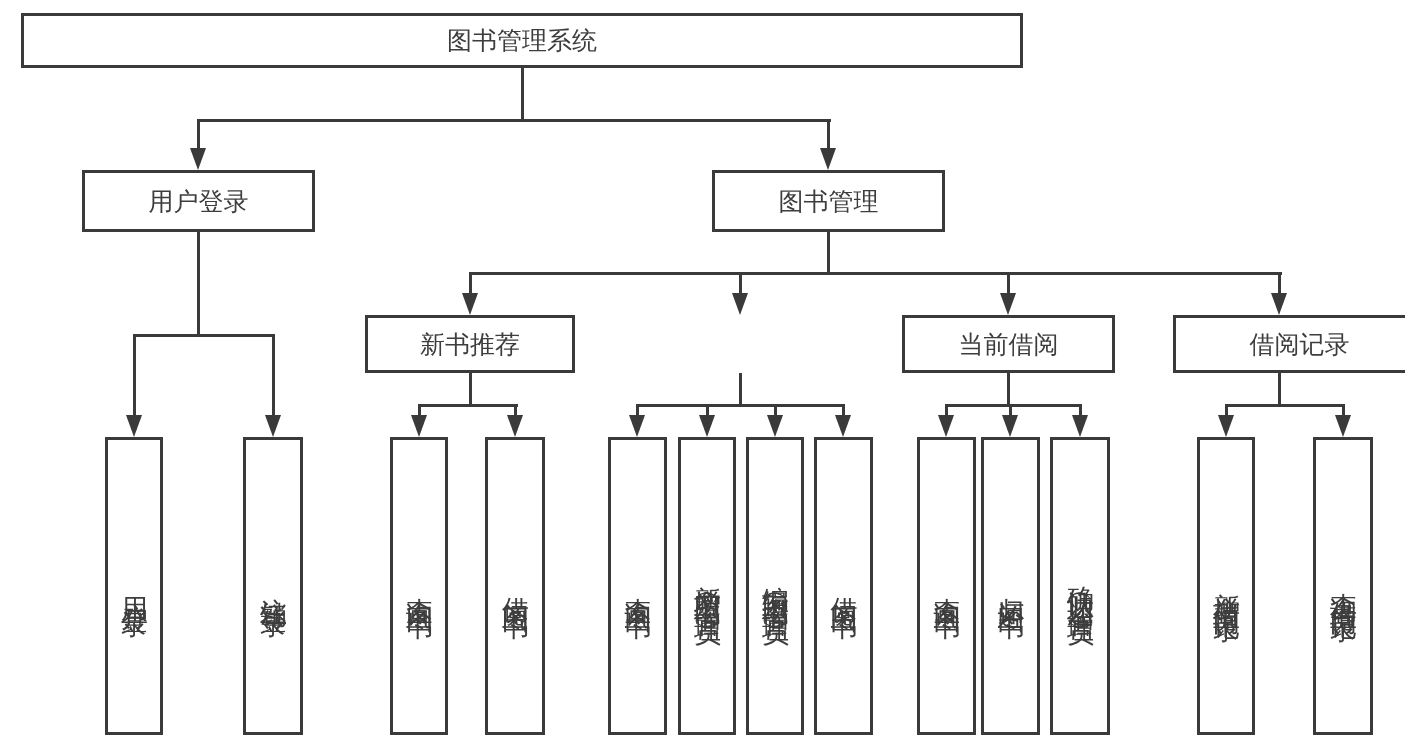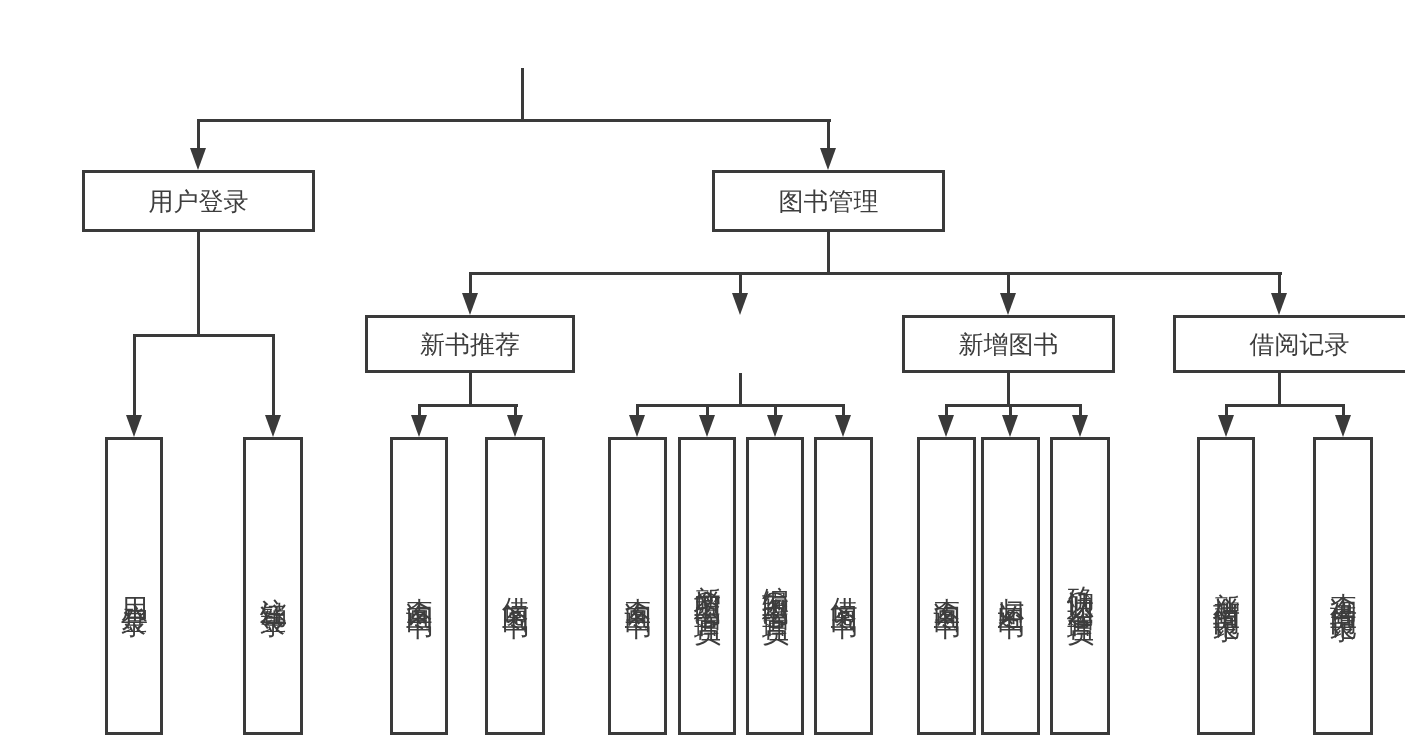--- a/index.html
+++ b/index.html
@@ -83,25 +83,26 @@
   .p-cb2 { left: 981px;  width: 59px; }
   .p-cb3 { left: 1050px; width: 60px; }
   .p-br1 { left: 1197px; width: 58px; }
   .p-br2 { left: 1313px; width: 60px; }
 </style>
 </head>
 <body>
 
 <div class="canvas">
 
+  <div class="box p-root">图书管理系统</div>
   <div class="box p-user-login">用户登录</div>
   <div class="box p-book-mgmt">图书管理</div>
 
   <div class="box p-new-book">新书推荐</div>
-  <div class="box p-cur-borrow">新增图书</div>
+  <div class="box p-cur-borrow">当前借阅</div>
   <div class="box p-borrow-rec">借阅记录</div>
 
   <div class="box vbox leaf p-ul1">用户登录</div>
   <div class="box vbox leaf p-ul2">注销登录</div>
 
   <div class="box vbox leaf p-nb1">查询图书</div>
   <div class="box vbox leaf p-nb2">借阅图书</div>
 
   <div class="box vbox leaf p-bb1">查询图书</div>
   <div class="box vbox leaf p-bb2">新增图书（管理员）</div>

